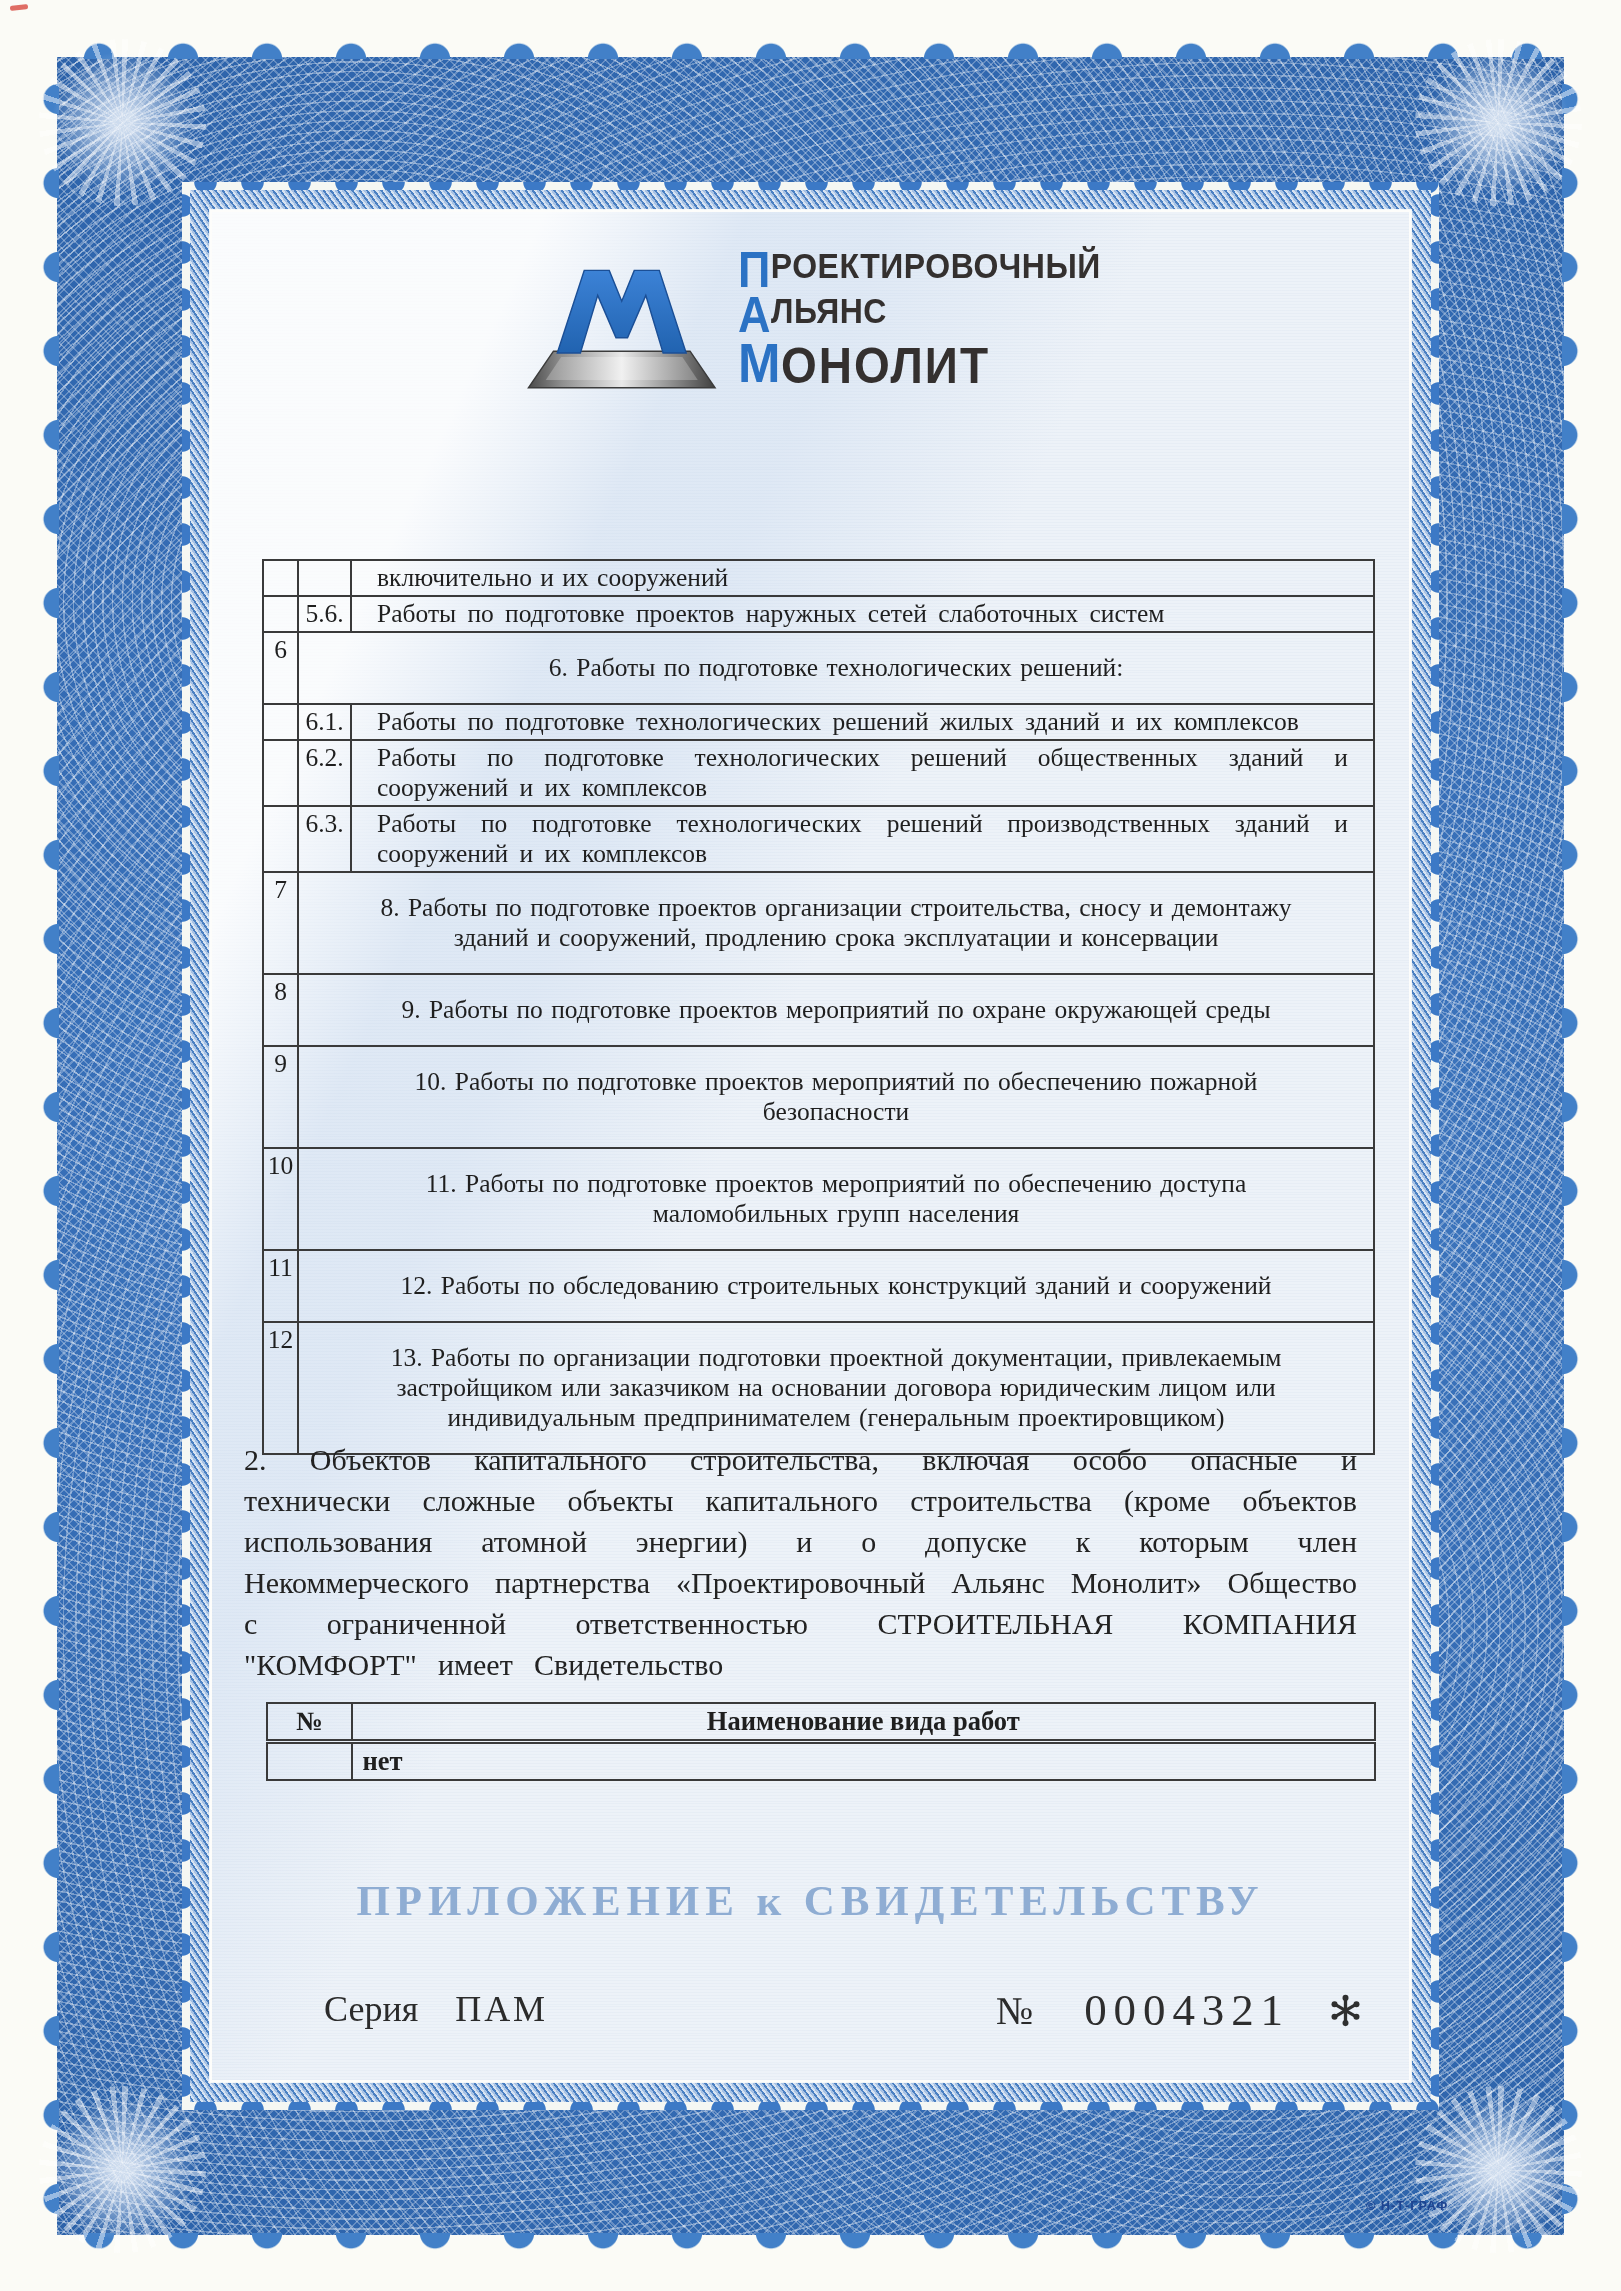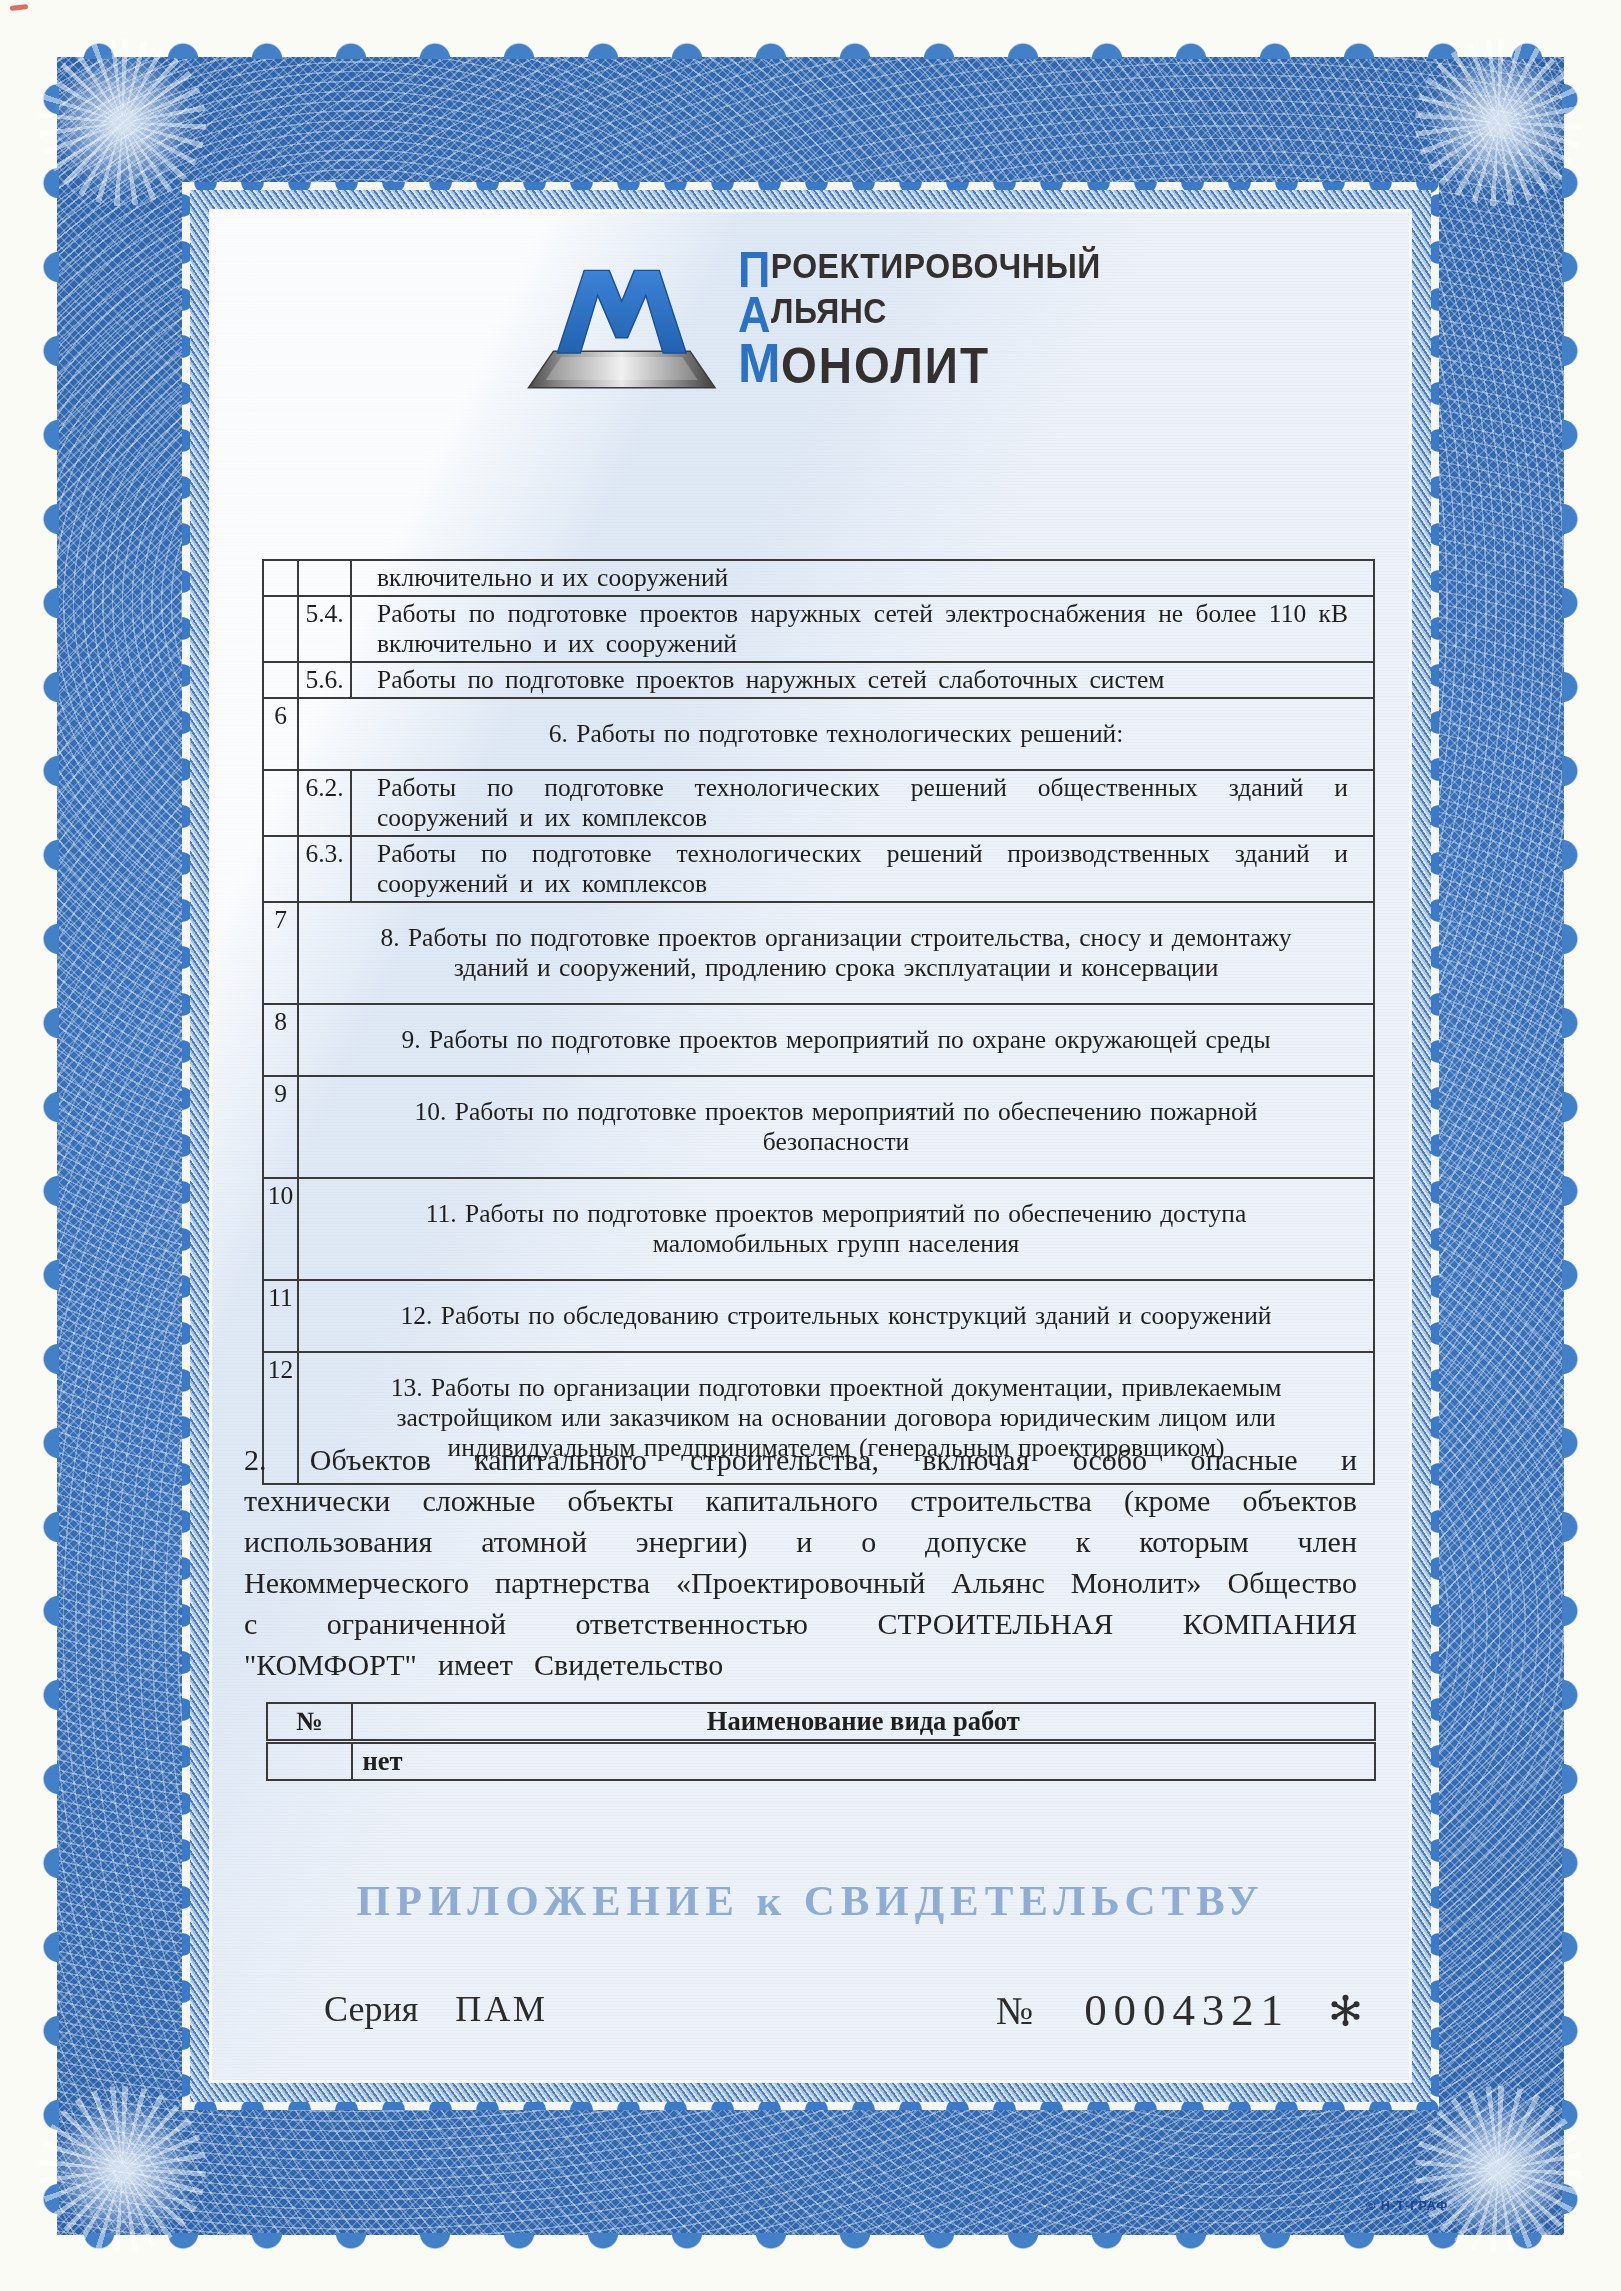--- a/index.html
+++ b/index.html
@@ -163,31 +163,31 @@
           <col>
         </colgroup>
       <tbody>
           <tr>
         <td class="cA"></td>
         <td class="cB"></td>
         <td class="cT left">включительно и их сооружений</td>
       </tr>
       <tr>
         <td class="cA"></td>
-        <td class="cB">5.4.</td>
-        <td class="cT">Работы по подготовке проектов наружных сетей электроснабжения не более 110 кВ включительно и их сооружений</td>
-      </tr>
-      <tr>
-        <td class="cA"></td>
         <td class="cB">5.6.</td>
         <td class="cT">Работы по подготовке проектов наружных сетей слаботочных систем</td>
       </tr>
       <tr>
         <td class="cA">6</td>
         <td class="cC" colspan="2">6. Работы по подготовке технологических решений:</td>
+      </tr>
+      <tr>
+        <td class="cA"></td>
+        <td class="cB">6.1.</td>
+        <td class="cT">Работы по подготовке технологических решений жилых зданий и их комплексов</td>
       </tr>
       <tr>
         <td class="cA"></td>
         <td class="cB">6.2.</td>
         <td class="cT">Работы по подготовке технологических решений общественных зданий и сооружений и их комплексов</td>
       </tr>
       <tr>
         <td class="cA"></td>
         <td class="cB">6.3.</td>
         <td class="cT">Работы по подготовке технологических решений производственных зданий и сооружений и их комплексов</td>

